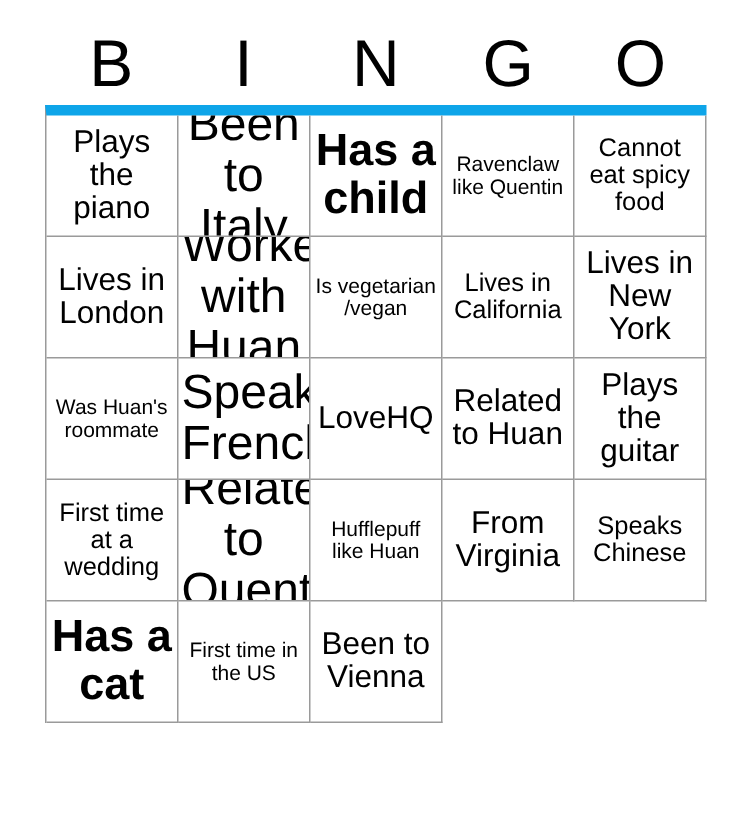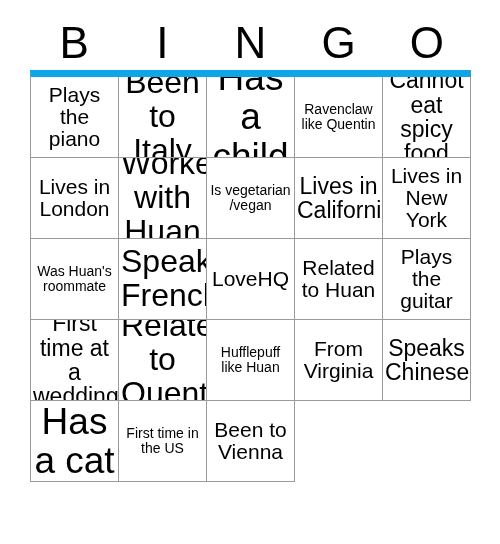--- a/index.html
+++ b/index.html
@@ -63,24 +63,24 @@
     align-items: center;
     justify-content: center;
     text-align: center;
     color: #000000;
     padding: 1px 2px;
     overflow: hidden;
     line-height: 1.06;
     word-break: normal;
   }
   
-  .fs-xl  { font-size: 37px; }
+  .fs-xl  { font-size: 30px; font-weight: bold; }
   .fs-lg  { font-size: 32px; }
   .fs-md  { font-size: 21px; }
-  .fs-sm  { font-size: 23px; }
+  .fs-sm  { font-size: 17px; }
   .fs-xs  { font-size: 14px; }
   .cell-text {
     display: block;
     width: 100%;
   }
 </style>
 </head>
 <body>
 
 <div id="bingo-card">

